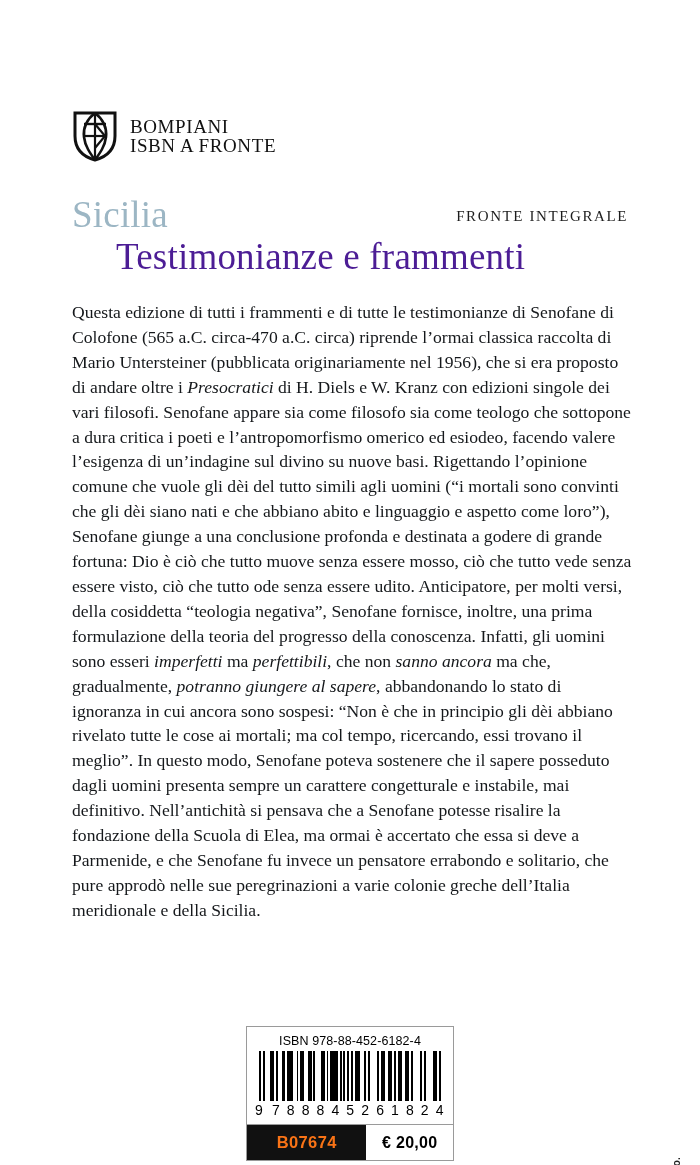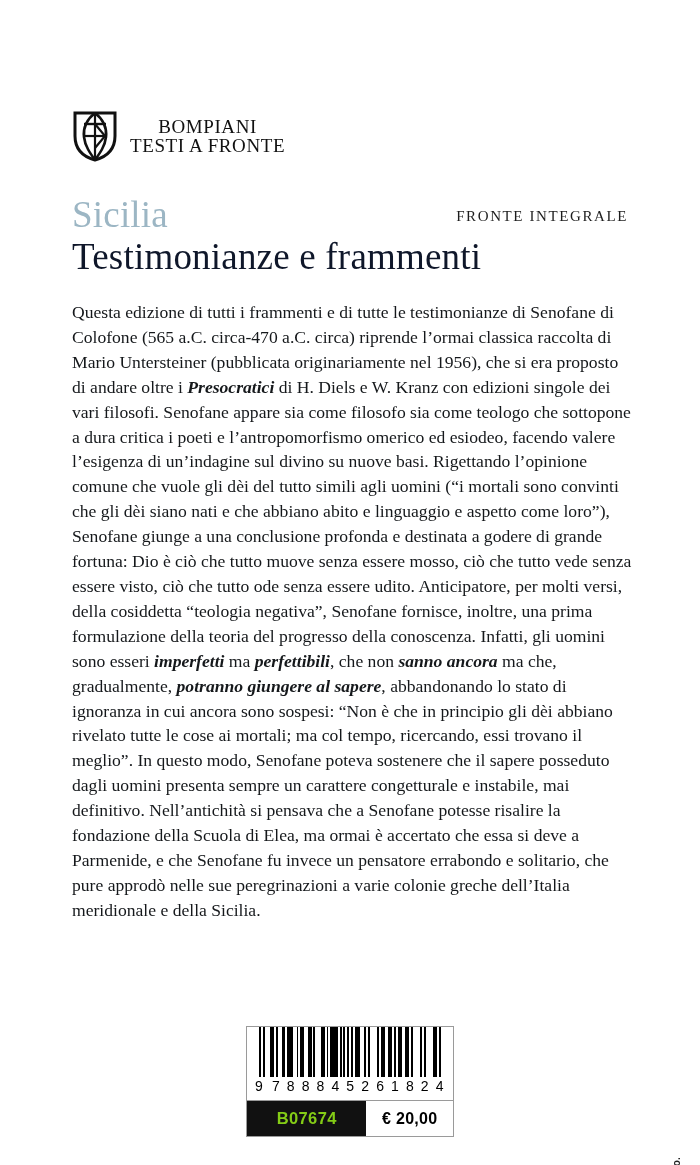--- a/index.html
+++ b/index.html
@@ -20,21 +20,20 @@
     display:flex; align-items:center; gap:12px;
   }
   .crest{ width:46px; height:52px; flex:0 0 auto; display:block; }
   .logo-words{
     display:flex; flex-direction:column;
     line-height:1.02;
     font-family:"Liberation Serif", serif;
     font-size:19px;
     letter-spacing:0.6px;
     color:#111;
-    align-items:center;
   }
   .logo-words span{ display:block; white-space:nowrap; }
 
   
   .title-area{
     position:absolute;
     left:72px; top:196px;
     width:556px;
   }
   .title-row{ position:relative; }
@@ -42,23 +41,24 @@
     font-size:37px;
     font-weight:400;
     line-height:1.05;
     color:#9cb6c4;
     letter-spacing:0.2px;
   }
   .book-subtitle{
     font-size:37px;
     font-weight:400;
     line-height:1.1;
-    color:#0f172a;
+    color:#4c1d95;
     letter-spacing:0.2px;
     margin-top:2px;
+    margin-left:44px;
   }
   .edition-tag{
     position:absolute;
     right:0; top:12px;
     font-size:15px;
     letter-spacing:1.6px;
     color:#1d1d1d;
     white-space:nowrap;
   }
 
@@ -66,21 +66,21 @@
   .blurb{
     position:absolute;
     left:72px; top:300px;
     width:560px;
     font-size:17.6px;
     line-height:24.9px;
     color:#15181b;
     text-align:left;
   }
   .blurb p{ margin:0; }
-  .blurb i{ font-style:italic;font-weight:bold; }
+  .blurb i{ font-style:italic; }
 
   
   .barcode-card{
     position:absolute;
     left:246px; top:1026px;
     width:208px;
     border:1px solid #9a9a9a;
     background:#ffffff;
   }
   .isbn-line{
@@ -112,21 +112,21 @@
   }
   .digits span{ display:block; }
   .price-row{
     display:flex;
     border-top:1px solid #9a9a9a;
     height:36px;
   }
   .code-cell{
     flex:0 0 58%;
     background:#111111;
-    color:#84cc16;
+    color:#f97316;
     display:flex; align-items:center; justify-content:center;
     font-family:"Liberation Sans", sans-serif;
     font-weight:bold;
     font-size:16.5px;
     letter-spacing:0.4px;
   }
   .price-cell{
     flex:1 1 auto;
     background:#ffffff;
     color:#000;
@@ -161,37 +161,38 @@
       <path d="M23 3 C14 10 11 18 12 27 C13 36 18 43 23 50" fill="none" stroke="#111" stroke-width="2.6"></path>
       <path d="M23 3 C32 10 35 18 34 27 C33 36 28 43 23 50" fill="none" stroke="#111" stroke-width="2.6"></path>
       <path d="M12 14 H34" fill="none" stroke="#111" stroke-width="2.4"></path>
       <path d="M23 3 V50" fill="none" stroke="#111" stroke-width="2.2"></path>
       <path d="M13 26 L33 26" fill="none" stroke="#111" stroke-width="2.2"></path>
       <path d="M23 14 L33 26 L23 38" fill="none" stroke="#111" stroke-width="2.2"></path>
     </svg>
   </span>
   <span class="logo-words">
     <span>BOMPIANI</span>
-    <span>TESTI A FRONTE</span>
+    <span>ISBN A FRONTE</span>
   </span>
 </div>
 
 <div class="title-area">
   <div class="title-row">
     <div class="book-title">Sicilia</div>
     <div class="edition-tag">FRONTE INTEGRALE</div>
   </div>
   <div class="book-subtitle">Testimonianze e frammenti</div>
 </div>
 
 <div class="blurb">
   <p id="blurb-para">Questa edizione di tutti i frammenti e di tutte le testimonianze di Senofane di Colofone (565 a.C. circa-470 a.C. circa) riprende l’ormai classica raccolta di Mario Untersteiner (pubblicata originariamente nel 1956), che si era proposto di andare oltre i <i>Presocratici</i> di H. Diels e W. Kranz con edizioni singole dei vari filosofi. Senofane appare sia come filosofo sia come teologo che sottopone a dura critica i poeti e l’antropomorfismo omerico ed esiodeo, facendo valere l’esigenza di un’indagine sul divino su nuove basi. Rigettando l’opinione comune che vuole gli dèi del tutto simili agli uomini (“i mortali sono convinti che gli dèi siano nati e che abbiano abito e linguaggio e aspetto come loro”), Senofane giunge a una conclusione profonda e destinata a godere di grande fortuna: Dio è ciò che tutto muove senza essere mosso, ciò che tutto vede senza essere visto, ciò che tutto ode senza essere udito. Anticipatore, per molti versi, della cosiddetta “teologia negativa”, Senofane fornisce, inoltre, una prima formulazione della teoria del progresso della conoscenza. Infatti, gli uomini sono esseri <i>imperfetti</i> ma <i>perfettibili</i>, che non <i>sanno ancora</i> ma che, gradualmente, <i>potranno giungere al sapere</i>, abbandonando lo stato di ignoranza in cui ancora sono sospesi: “Non è che in principio gli dèi abbiano rivelato tutte le cose ai mortali; ma col tempo, ricercando, essi trovano il meglio”. In questo modo, Senofane poteva sostenere che il sapere posseduto dagli uomini presenta sempre un carattere congetturale e instabile, mai definitivo. Nell’antichità si pensava che a Senofane potesse risalire la fondazione della Scuola di Elea, ma ormai è accertato che essa si deve a Parmenide, e che Senofane fu invece un pensatore errabondo e solitario, che pure approdò nelle sue peregrinazioni a varie colonie greche dell’Italia meridionale e della Sicilia.</p>
 </div>
 
 <div class="barcode-card">
+  <div class="isbn-line">ISBN 978-88-452-6182-4</div>
   <div class="bars-wrap">
     <div class="bars" id="bars">
         <i style="flex: 1 0 0px;"></i>
         <i class="w" style="flex: 1 0 0px;"></i>
         <i style="flex: 1 0 0px;"></i>
         <i class="w" style="flex: 3 0 0px;"></i>
         <i style="flex: 2 0 0px;"></i>
         <i class="w" style="flex: 1 0 0px;"></i>
         <i style="flex: 1 0 0px;"></i>
         <i class="w" style="flex: 2 0 0px;"></i>

